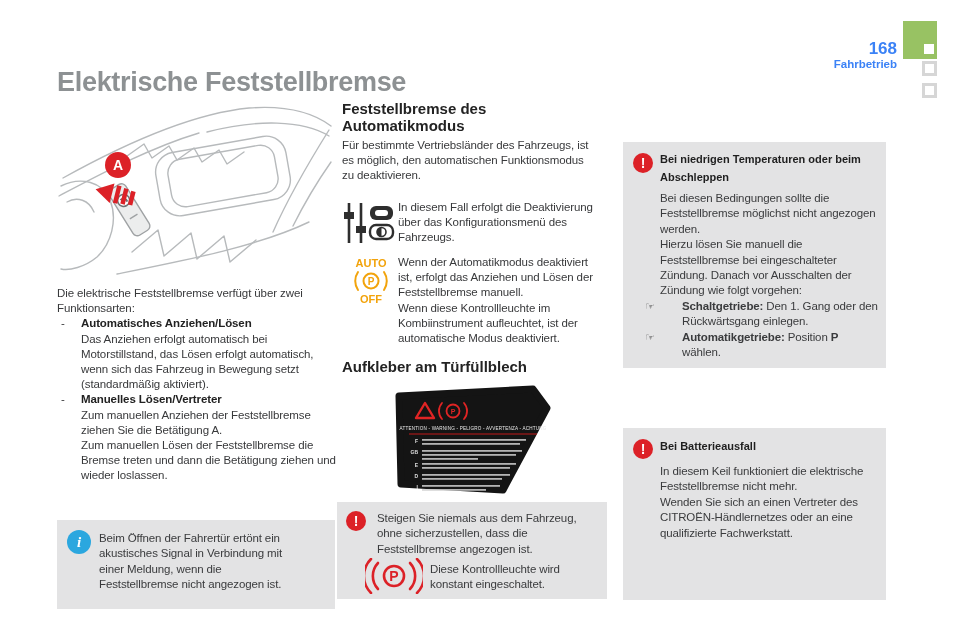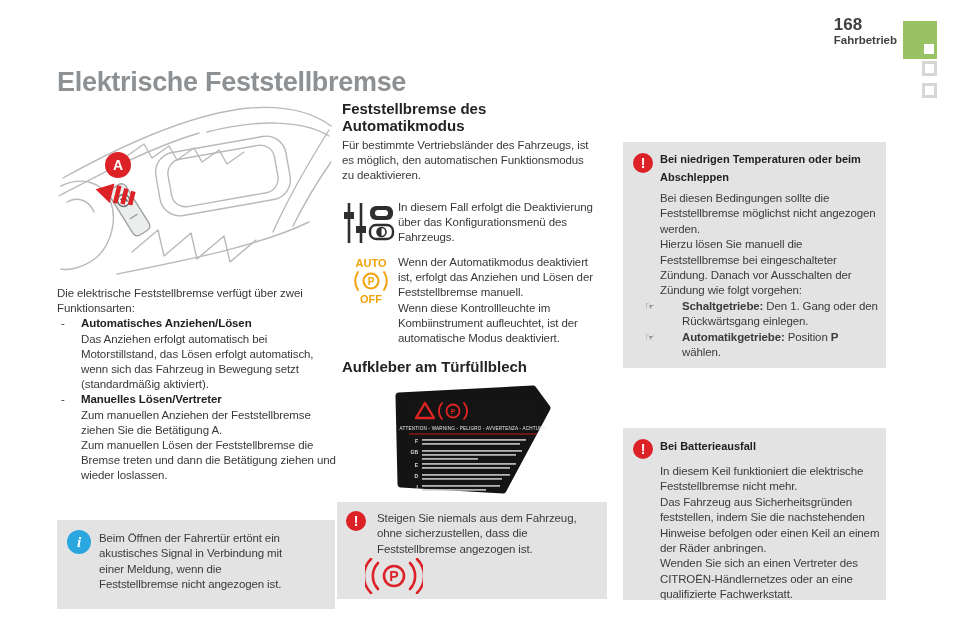--- a/index.html
+++ b/index.html
@@ -4,21 +4,21 @@
 <style>
   * { margin:0; padding:0; box-sizing:border-box; }
   html,body { background:#fff; }
   .page {
     position:relative; width:960px; height:640px; background:#ffffff;
     font-family:"Liberation Sans", sans-serif; color:#3a3c3e; overflow:hidden;
   }
   .abs { position:absolute; }
 
   
-  .corner { position:absolute; top:16px; right:63px; text-align:left; color:#404040; }
+  .corner { position:absolute; top:40px; right:63px; text-align:right; color:#3b82f6; }
   .corner .num { font-size:17px; font-weight:bold; line-height:18px; }
   .corner .sec { font-size:11.5px; font-weight:bold; line-height:13px; }
   .tab-green { position:absolute; left:903px; top:21px; width:34px; height:38px; background:#98c263; }
   .tab-green .inner { position:absolute; left:21px; top:23px; width:10px; height:10px; background:#ffffff; }
   .tab-sq { position:absolute; left:922px; width:15px; height:15px; background:#ffffff; border:3px solid #d6d6d6; }
 
   h1.title { position:absolute; left:57px; top:67px; font-size:27px; font-weight:bold;
     color:#8d9193; letter-spacing:-0.3px;text-align:center; }
   h2.mid { position:absolute; font-size:15px; font-weight:bold; color:#232323; line-height:16.5px; }
 
@@ -208,20 +208,21 @@
         <g fill="none" stroke="#dc2127" stroke-width="2.6" stroke-linecap="round">
           <circle cx="29" cy="18" r="10"></circle>
           <path d="M13,5 a19,19 0 0 0 0,26"></path>
           <path d="M6,1 a24,24 0 0 0 0,34"></path>
           <path d="M45,5 a19,19 0 0 1 0,26"></path>
           <path d="M52,1 a24,24 0 0 1 0,34"></path>
         </g>
         <text x="29" y="23" text-anchor="middle" font-size="14" font-weight="bold" fill="#dc2127">P</text>
       </svg>
     </div>
+    <div class="btxt" style="left:93px; top:60px; width:165px;">Diese Kontrollleuchte wird konstant eingeschaltet.</div>
   </div>
 
   <div class="gbox" style="left:623px; top:142px; width:263px; height:226px;">
     <span class="icn warn" style="left:10px; top:11px;">!</span>
     <h3 style="left:37px; top:9px; width:220px;">Bei niedrigen Temperaturen oder beim Abschleppen</h3>
     <div class="btxt" style="left:37px; top:49px; width:220px;">
       <div>Bei diesen Bedingungen sollte die Feststellbremse möglichst nicht angezogen werden.</div>
       <div>Hierzu lösen Sie manuell die Feststellbremse bei eingeschalteter Zündung. Danach vor Ausschalten der Zündung wie folgt vorgehen:</div>
       <div class="bullet">
         <span class="hand">☞</span>
@@ -232,19 +233,18 @@
         <b>Automatikgetriebe:</b><span> Position </span><b>P</b><span> wählen.</span>
       </div>
     </div>
   </div>
 
   <div class="gbox" style="left:623px; top:428px; width:263px; height:172px;">
     <span class="icn warn" style="left:10px; top:11px;">!</span>
     <h3 style="left:37px; top:10px; width:220px;">Bei Batterieausfall</h3>
     <div class="btxt" style="left:37px; top:36px; width:224px;">
       <div>In diesem Keil funktioniert die elektrische Feststellbremse nicht mehr.</div>
-      <div>Das Fahrzeug aus Sicherheitsgründen feststellen, indem Sie die nachstehenden Hinweise befolgen oder einen Keil an einem der Räder anbringen.</div>
       <div>Wenden Sie sich an einen Vertreter des CITROËN-Händlernetzes oder an eine qualifizierte Fachwerkstatt.</div>
     </div>
   </div>
 
 
 </div>
 
 </body></html>

